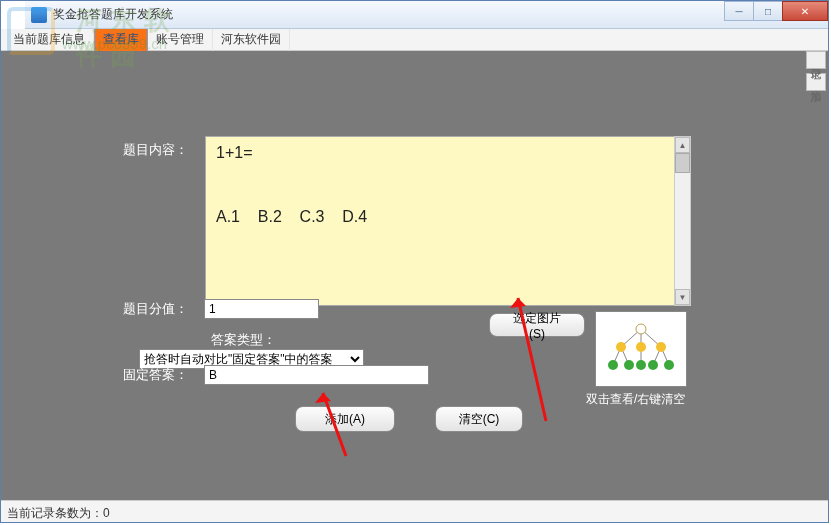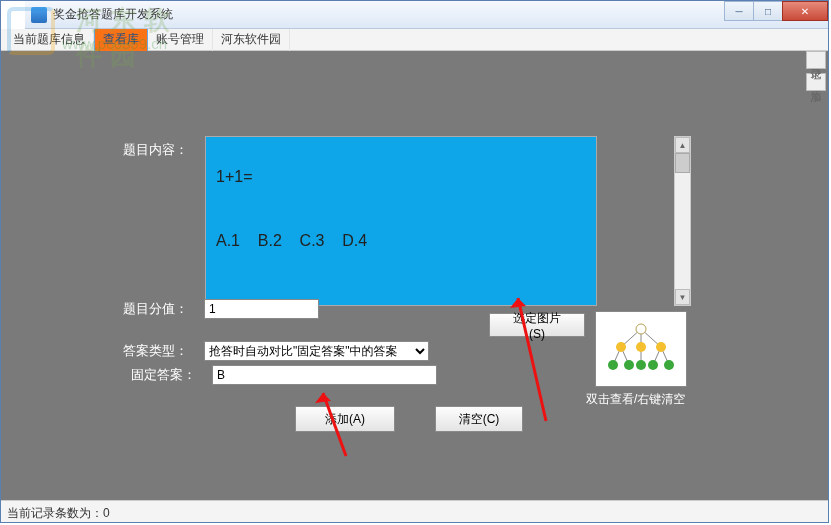--- a/index.html
+++ b/index.html
@@ -90,62 +90,62 @@
 }
 .label {
   color: #fff;
   font-size: 13px;
   text-align: right;
 }
 .lbl-content { position:absolute; top:90px; left:108px;font-family:Liberation Serif, serif; }
 .content-area {
   position: absolute;
   top: 85px; left: 190px;
-  width: 392px; height: 170px;
-  background: #0ea5e9;
+  width: 470px; height: 170px;
+  background: #fef9c3;
   border: 1px solid #aaa;
-  padding: 24px 10px;
+  padding: 0 10px;
   font-size: 16px;
   line-height: 2;
   white-space: pre-wrap;
   color: #222;
   overflow-y: auto;
 }
 .content-scroll {
   position: absolute;
   top:85px; left:659px; width:17px; height:170px;
   background:#f0f0f0; border:1px solid #ccc;
 }
 .content-scroll .arrow { height:16px; background:#e4e4e4; border:1px solid #bbb; display:flex; align-items:center; justify-content:center; font-size:8px; color:#666;}
 .content-scroll .thumb { height:20px; background:#cdcdcd; border:1px solid #aaa; margin-top:0;}
 .row { position: absolute; display:flex; align-items:center; }
 .row-score { top: 248px; left: 108px; }
-.row-type  { top: 290px; left: 108px; }
-.row-fixed { top: 314px; left: 108px; margin-left: 8px; }
+.row-type  { top: 280px; left: 108px; flex-direction: column; }
+.row-fixed { top: 314px; left: 108px; }
 .row input[type=text] {
   height: 20px;
   border: 1px solid #888;
   background: #fff;
   padding: 0 4px;
   font-size: 12px;
   margin-left: 16px;
 }
 .row select {
   height: 20px;
   border: 1px solid #888;
   background: #fff;
   font-size: 12px;
   margin-left: 16px;
 }
 .btn {
   height: 26px;
   padding: 0 20px;
   background: linear-gradient(#fdfdfd,#e4e4e4);
   border: 1px solid #8a8a8a;
-  border-radius: 0;
+  border-radius: 8px;
   font-size: 12px;
   display: inline-flex;
   align-items: center;
   justify-content: center;
 }
 .btn-add   { position:absolute; top:355px; left:280px; width:100px; }
 .btn-clear { position:absolute; top:355px; left:420px; width:88px; }
 .btn-img   { position:absolute; top:262px; left:474px; width:96px; height:24px; }
 .img-preview {
   position:absolute;

